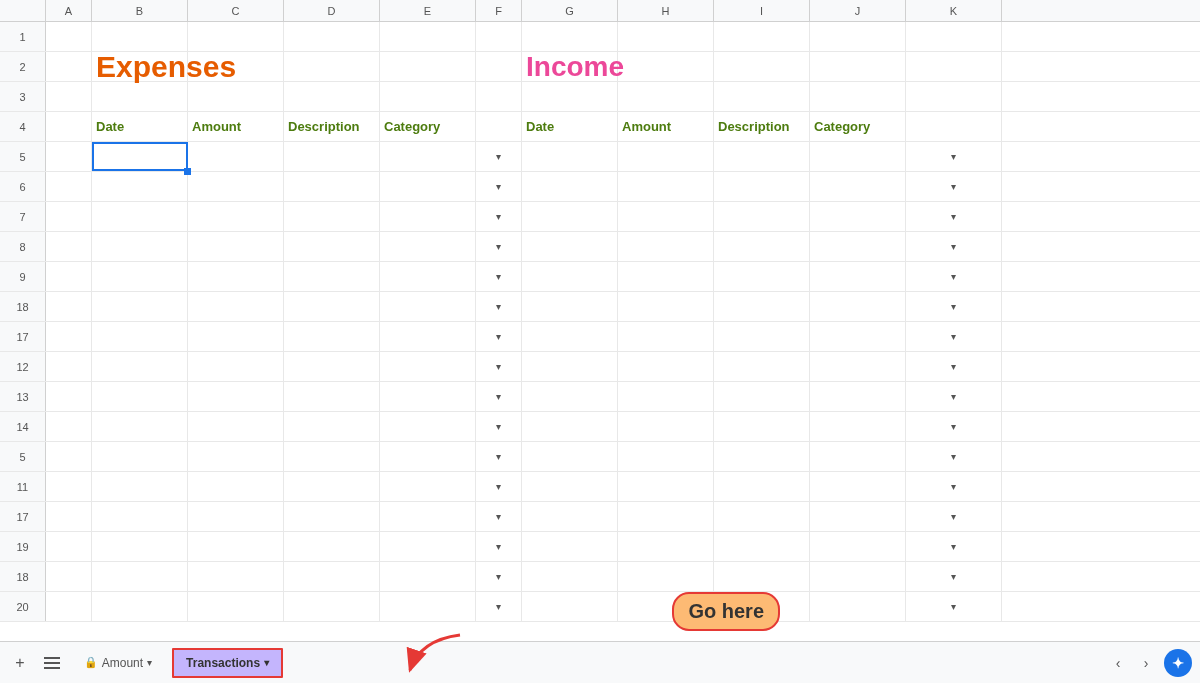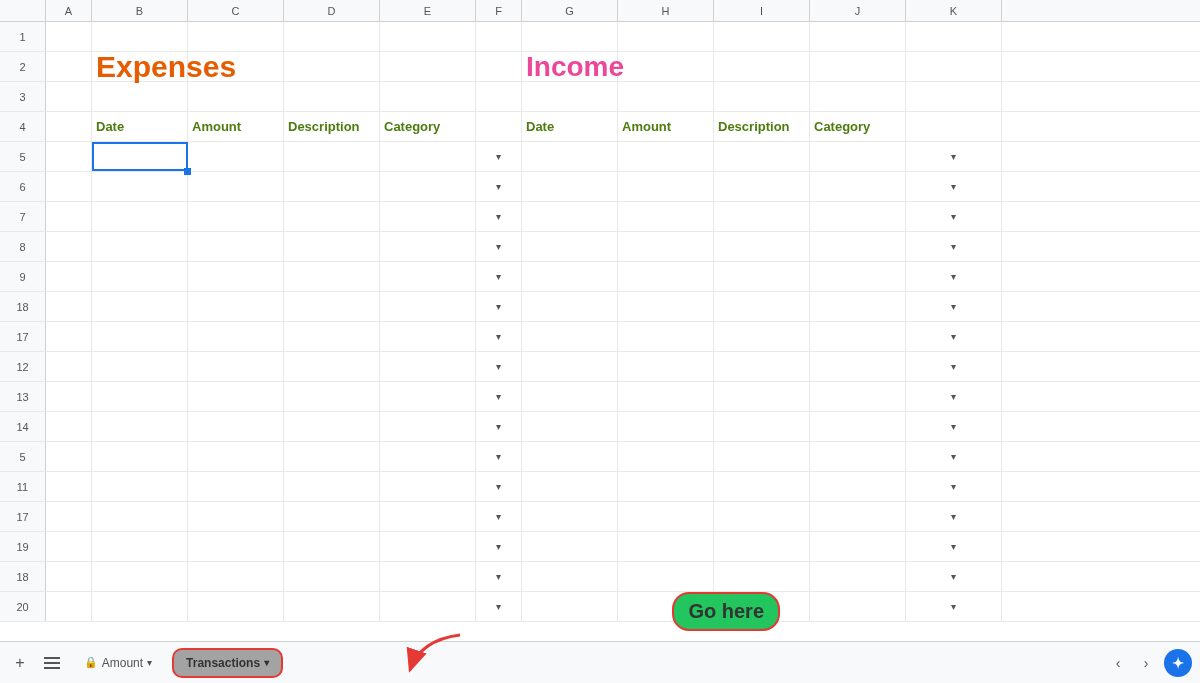--- a/index.html
+++ b/index.html
@@ -199,22 +199,22 @@
       font-size: 12px;
       cursor: pointer;
       border-radius: 2px;
       color: #555;
     }
 
     .sheet-tab.active {
       border: 2px solid #e53935;
       color: #333;
       font-weight: bold;
-      border-radius: 10px;
-      background: #a3a3a3;
+      border-radius: 1px;
+      background: #c4b5fd;
       justify-content: center;
     }
 
     .sheet-tab .lock-icon {
       font-size: 11px;
       color: #555;
     }
 
     
     .go-here-annotation {
@@ -222,21 +222,21 @@
       right: 420px;
       bottom: 50px;
       display: flex;
       flex-direction: column;
       align-items: flex-end;
       pointer-events: none;
       z-index: 100;
     }
 
     .go-here-box {
-      background: #22c55e;
+      background: #fdba74;
       border: 2.5px solid #e53935;
       border-radius: 17px;
       padding: 6px 14px;
       font-size: 20px;
       font-weight: bold;
       color: #333;
       white-space: nowrap;
     }
 
     .tab-bar-right {

